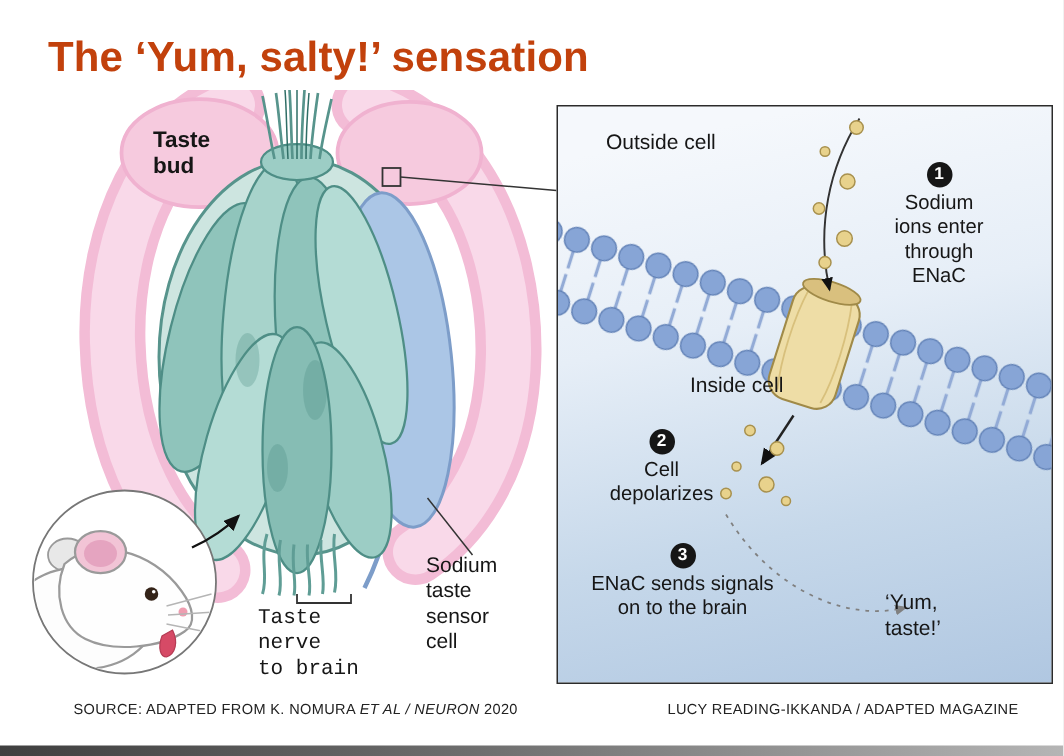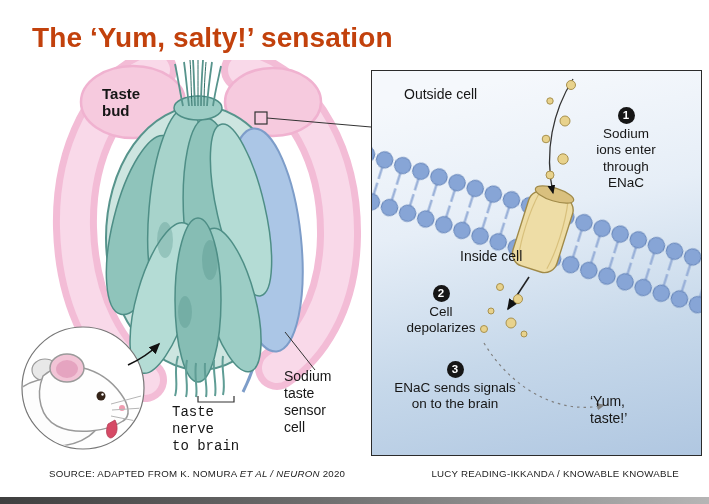--- a/index.html
+++ b/index.html
@@ -210,16 +210,16 @@
 on to the brain</div>
     </div>
 
     <div class="lbl center" style="left:218px;top:322px;width:96px;">‘Yum,
 taste!’</div>
   </div>
 
   <div class="src">
     <span>SOURCE: ADAPTED FROM K. NOMURA </span><i>ET AL / NEURON</i><span> 2020</span>
   </div>
-  <div class="credit">LUCY READING-IKKANDA / KNOWABLE KNOWABLE</div>
+  <div class="credit">LUCY READING-IKKANDA / ADAPTED MAGAZINE</div>
 
   <div class="bottombar"></div>
 </div>
 
 </body></html>

